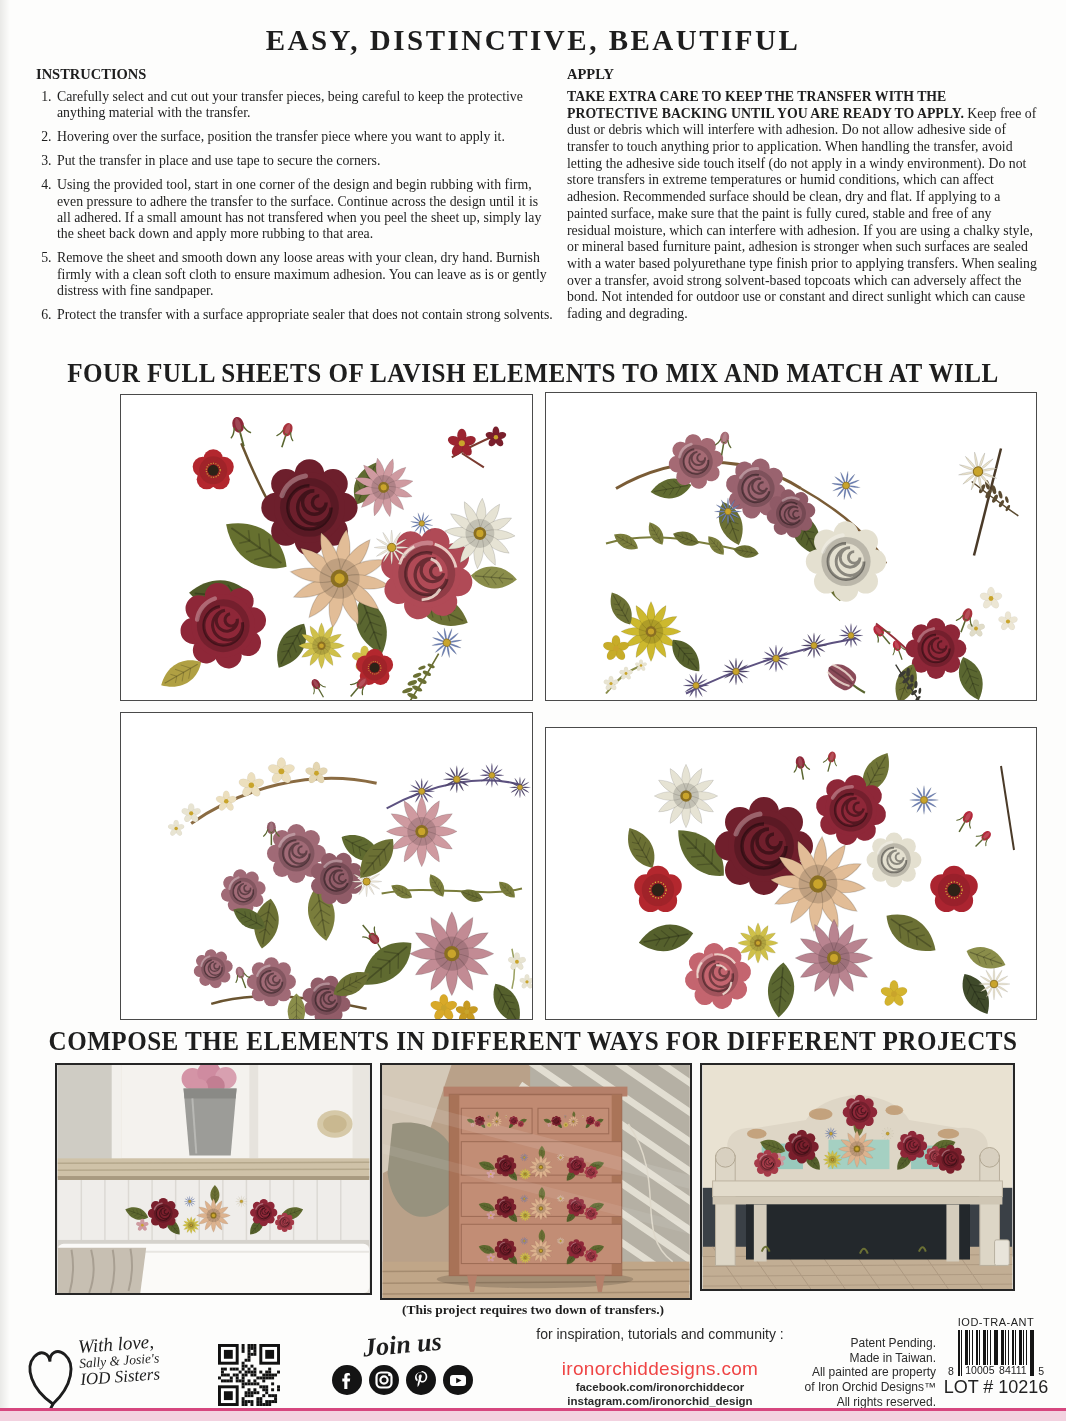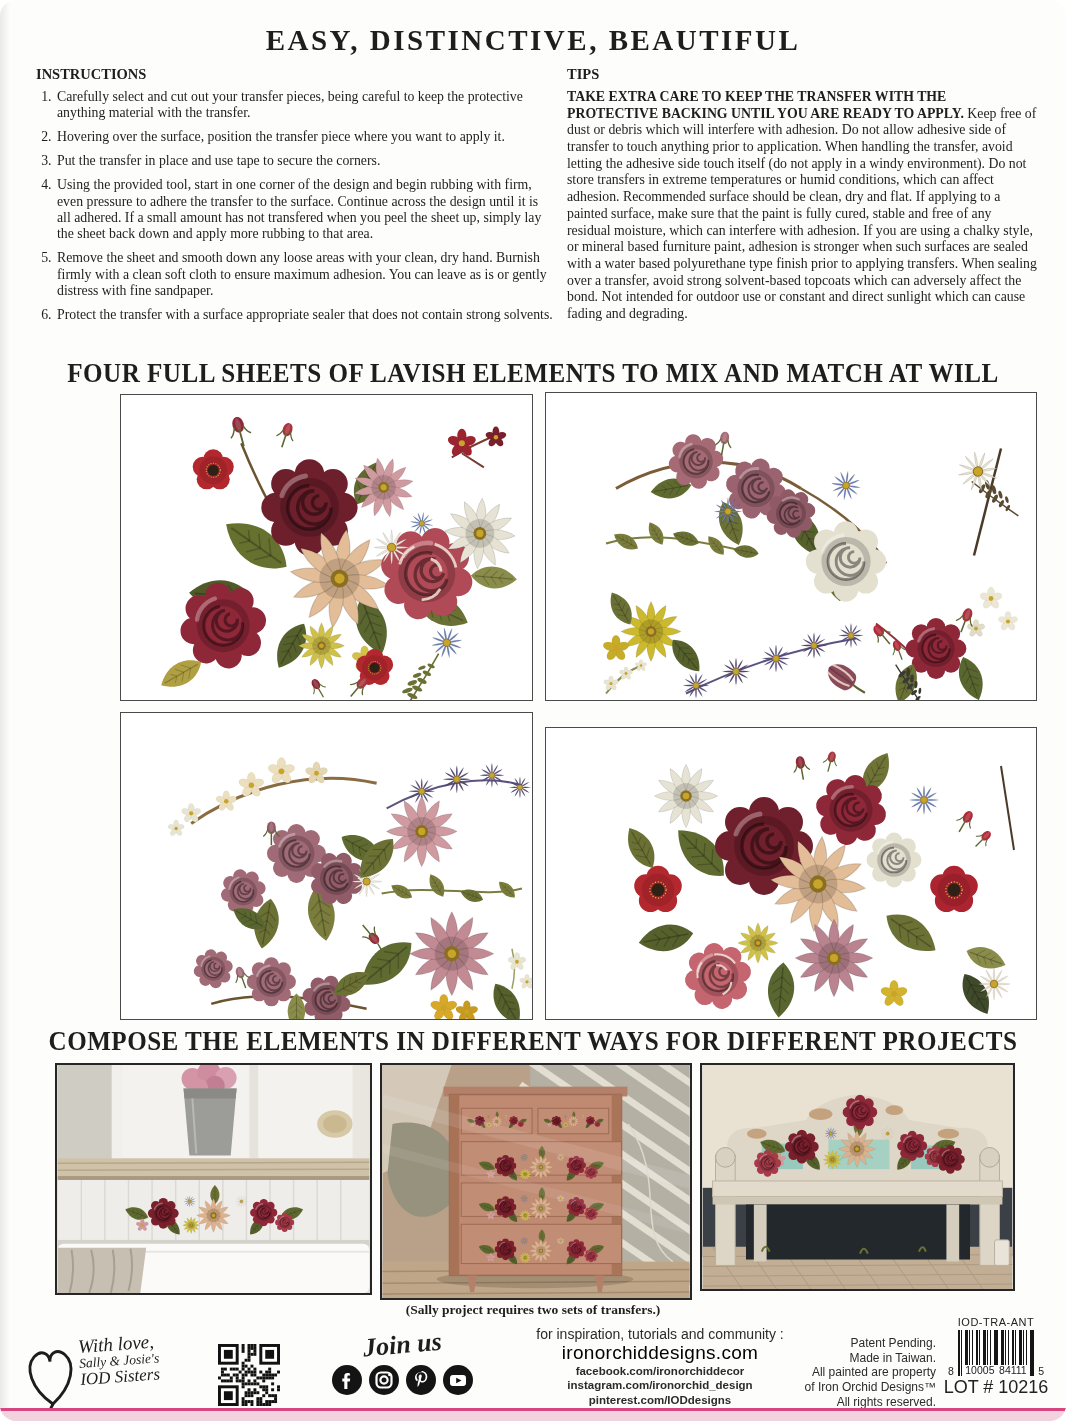--- a/index.html
+++ b/index.html
@@ -1,16 +1,16 @@
 <!DOCTYPE html>
 <html><head>
 <meta charset="utf-8">
 <style>
   html,body{margin:0;padding:0;background:#fff;}
-  #page{position:relative;width:1066px;height:1421px;background:#fdfdfc;font-family:"Liberation Serif",serif;color:#1e1e1e;overflow:hidden;border-radius:16px;}
+  #page{position:relative;width:1066px;height:1421px;background:#fdfdfc;font-family:"Liberation Serif",serif;color:#1e1e1e;overflow:hidden;}
   .abs{position:absolute;}
   .scan-edge{left:0;top:0;width:10px;height:100%;background:linear-gradient(to right,#e9e9e7,rgba(255,255,255,0));}
   .title{top:24px;left:0;width:100%;text-align:center;font-size:29px;font-weight:700;letter-spacing:2.5px;}
   .col-inst{top:66px;left:36px;width:517px;}
   .col-tips{top:66px;left:567px;width:471px;}
   .colhead{font-size:14.5px;font-weight:700;margin:0 0 6px 0;}
   ol.inst{margin:0;padding-left:19px;font-size:13.8px;line-height:1.19;}
   ol.inst li{margin-bottom:7.5px;padding-left:2px;}
   .tips-p{margin:0;font-size:13.8px;line-height:1.21;}
   .sec-head{left:0;width:100%;text-align:center;font-size:27px;font-weight:700;transform:scaleX(.93);letter-spacing:.5px;white-space:nowrap;}
@@ -31,21 +31,21 @@
   
   .signature{left:22px;top:1334px;width:200px;height:80px;transform:rotate(-4deg);}
   .signature .txt{position:absolute;left:58px;top:0;font-style:italic;line-height:1.05;color:#1d1d1d;}
   .sig1{font-size:19px;} .sig2{font-size:13.5px;} .sig3{font-size:17px;}
   .qr{left:218px;top:1344px;width:62px;height:62px;}
   .joinus{left:312px;top:1330px;width:180px;text-align:center;}
   .joinus .jtxt{font-style:italic;font-size:26px;transform:rotate(-5deg);display:inline-block;font-weight:700;}
   .icons{margin-top:4px;display:flex;justify-content:center;gap:5px;}
   .community{left:520px;top:1326px;width:280px;text-align:center;font-family:"Liberation Sans",sans-serif;color:#2b2b2b;}
   .community .intro{font-size:14px;}
-  .community .site{font-size:19px;color:#000000;letter-spacing:.3px;}
+  .community .site{font-size:19px;color:#ef4444;letter-spacing:.3px;margin-top:16px;}
   .community .ln{font-size:11.5px;font-weight:700;line-height:1.26;}
   .legal{left:760px;top:1336px;width:176px;text-align:right;font-family:"Liberation Sans",sans-serif;font-size:12px;line-height:1.22;color:#2b2b2b;}
   .barcode-wrap{left:940px;top:1316px;width:112px;text-align:center;font-family:Liberation Sans, sans-serif;color:#222;}
   .sku{font-size:11px;letter-spacing:.5px;}
   .barcode{position:relative;width:92px;height:46px;margin:2px auto 0 auto;}
   .bars{position:absolute;left:8px;right:8px;top:0;bottom:0;
     background:repeating-linear-gradient(90deg,#151515 0 2px,#fff 2px 3px,#151515 3px 4px,#fff 4px 7px,#151515 7px 10px,#fff 10px 11px,#151515 11px 12px,#fff 12px 14px,#151515 14px 15px,#fff 15px 18px);}
   .numwin{position:absolute;left:13px;right:13px;bottom:0;height:11px;background:#fff;display:flex;justify-content:space-around;align-items:flex-end;font-size:10.5px;}
   .guard{position:absolute;top:0;bottom:0;width:2px;background:#151515;}
   .g-l{left:8px;} .g-m{left:50%;} .g-r{right:8px;}
@@ -214,21 +214,21 @@
       <li>Carefully select and cut out your transfer pieces, being careful to keep the protective anything material with the transfer.</li>
       <li>Hovering over the surface, position the transfer piece where you want to apply it.</li>
       <li>Put the transfer in place and use tape to secure the corners.</li>
       <li>Using the provided tool, start in one corner of the design and begin rubbing with firm, even pressure to adhere the transfer to the surface. Continue across the design until it is all adhered. If a small amount has not transfered when you peel the sheet up, simply lay the sheet back down and apply more rubbing to that area.</li>
       <li>Remove the sheet and smooth down any loose areas with your clean, dry hand. Burnish firmly with a clean soft cloth to ensure maximum adhesion. You can leave as is or gently distress with fine sandpaper.</li>
       <li>Protect the transfer with a surface appropriate sealer that does not contain strong solvents.</li>
     </ol>
   </div>
 
   <div class="abs col-tips">
-    <div class="colhead">TIPS</div>
+    <div class="colhead">APPLY</div>
     <p class="tips-p"><b>TAKE EXTRA CARE TO KEEP THE TRANSFER WITH THE PROTECTIVE BACKING UNTIL YOU ARE READY TO APPLY.</b> <span>Keep free of dust or debris which will interfere with adhesion. Do not allow adhesive side of transfer to touch anything prior to application. When handling the transfer, avoid letting the adhesive side touch itself (do not apply in a windy environment). Do not store transfers in extreme temperatures or humid conditions, which can affect adhesion. Recommended surface should be clean, dry and flat. If applying to a painted surface, make sure that the paint is fully cured, stable and free of any residual moisture, which can interfere with adhesion. If you are using a chalky style, or mineral based furniture paint, adhesion is stronger when such surfaces are sealed with a water based polyurethane type finish prior to applying transfers. When sealing over a transfer, avoid strong solvent-based topcoats which can adversely affect the bond. Not intended for outdoor use or constant and direct sunlight which can cause fading and degrading.</span></p>
   </div>
 
   <div class="abs sec-head" id="sheets-head">FOUR FULL SHEETS OF LAVISH ELEMENTS TO MIX AND MATCH AT WILL</div>
 
   <div class="sheet" id="sheet1">
     <svg viewBox="0 0 410 304">
       <path d="M120 48 Q135 85 150 112" stroke="#6a5430" stroke-width="2.5" fill="none"></path>
       <path d="M330 62 Q350 50 374 40 M340 58 L362 72" stroke="#7a3b30" stroke-width="2" fill="none"></path>
       <use href="#sy-leaf" x="-50" y="-50" width="100" height="100" transform="translate(135 150) rotate(-55) scale(.8)" style="color:#66702f"></use>
@@ -501,21 +501,21 @@
       <rect x="10" y="118" width="295" height="16" fill="#e2dbcb" stroke="#bdb3a0"></rect>
       <rect x="10" y="134" width="295" height="8" fill="#cfc6b4"></rect>
       <rect x="44" y="142" width="228" height="56" fill="#23282c"></rect>
       <rect x="52" y="142" width="13" height="58" fill="#d5cdbd"></rect>
       <rect x="248" y="142" width="13" height="58" fill="#d5cdbd"></rect>
       <rect x="297" y="178" width="15" height="26" rx="2" fill="#e8e4da" stroke="#b8b0a0"></rect>
       <path d="M60 190 q4 -10 8 0 M160 192 q4 -10 8 0 M220 190 q4 -9 7 0" stroke="#6b7034" stroke-width="2" fill="none"></path>
     </svg>
   </div>
 
-  <div class="abs caption">(Sally project requires two sets of transfers.)</div>
+  <div class="abs caption">(This project requires two down of transfers.)</div>
 
   <div class="abs signature">
     <svg width="58" height="78" viewBox="0 0 60 78" style="position:absolute;left:0;top:2px">
       <path d="M30 64 C8 46 4 24 14 14 C22 6 30 12 30 20 C30 12 38 6 46 14 C56 24 52 46 30 64 Z" fill="none" stroke="#1d1d1d" stroke-width="3"></path>
       <path d="M30 64 L24 74" stroke="#1d1d1d" stroke-width="3" stroke-linecap="round"></path>
     </svg>
     <div class="txt">
       <div class="sig1">With love,</div>
       <div class="sig2">Sally &amp; Josie's</div>
       <div class="sig3">IOD Sisters</div>

